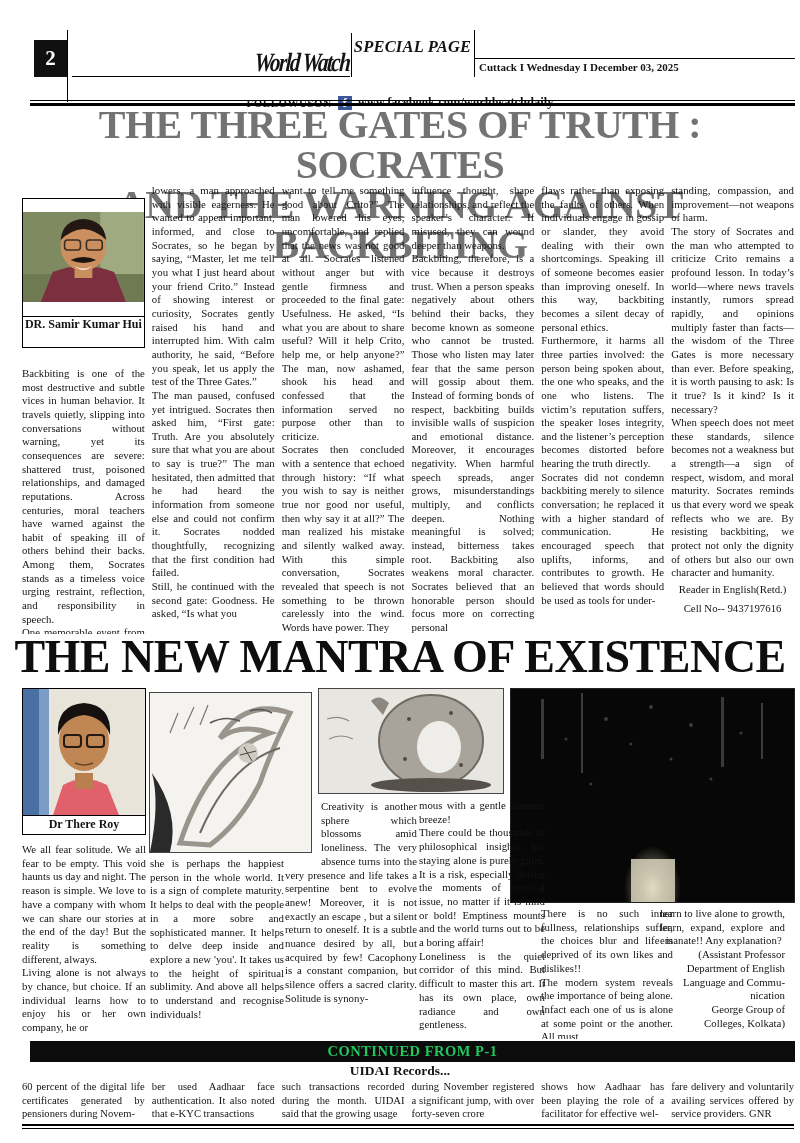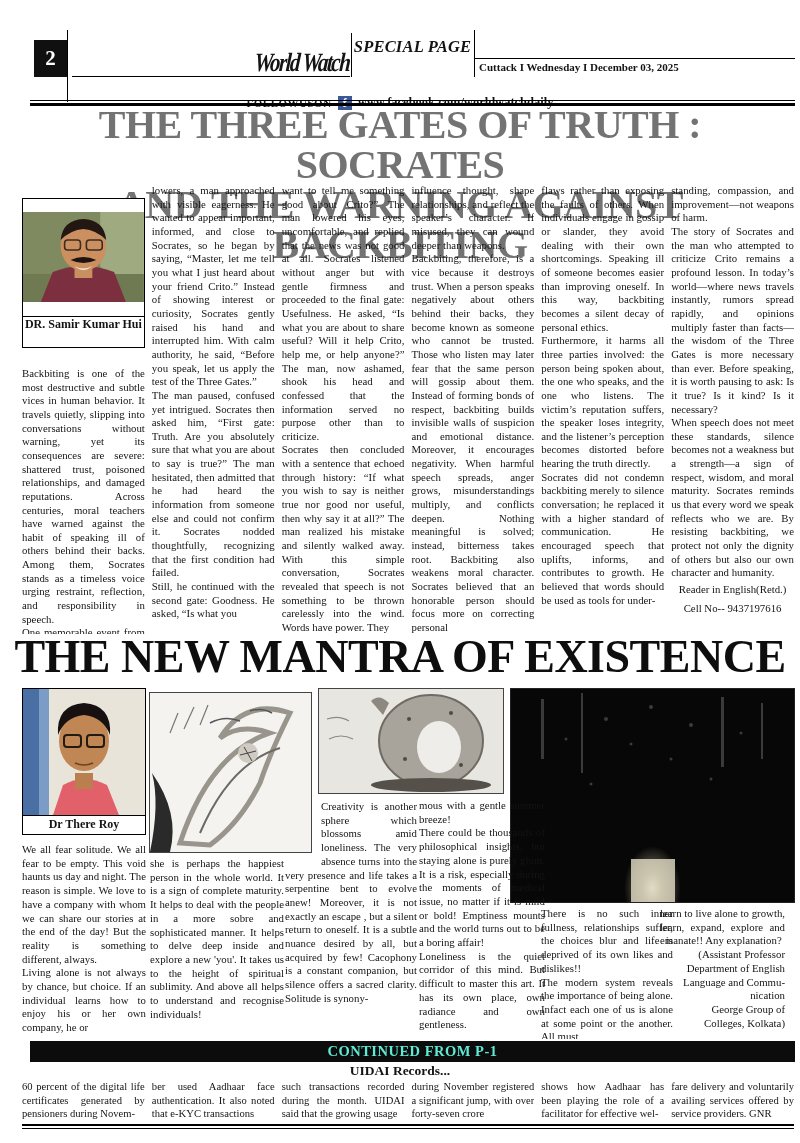--- a/index.html
+++ b/index.html
@@ -49,21 +49,21 @@
   
   .photo-frame { border:1px solid #000; background:#fff; }
   .photo-frame svg { display:block; }
   .caption { border-top:1px solid #000; text-align:center; font-weight:bold;
     font-size:12px; padding:1px 0 2px; background:#fff; }
   .art-frame { border:1px solid #444; background:#fff; }
   .art-frame svg { display:block; }
   .spacer-l { float:left; width:36px; height:57px; }
 
   
-  .banner { left:30px; top:1041px; width:765px; height:21px; background:#0c0c0c; color:#5eead4;
+  .banner { left:30px; top:1041px; width:765px; height:21px; background:#0c0c0c; color:#22c55e;
     display:flex; align-items:center; justify-content:center;
     font-weight:bold; font-size:14.5px; letter-spacing:0.5px; }
   .uidai-head { left:0; top:1063px; width:100%; text-align:center; font-weight:bold; font-size:13.5px; }
   .controw { left:22px; top:1080px; width:772px; height:43px; }
   .ncol-small { flex:1 1 0; font-size:10.6px; line-height:13.6px; text-align:justify; overflow:hidden; }
   .bottom-rule { left:22px; top:1124px; width:772px; height:5px;
     border-top:2px solid #000; border-bottom:1px solid #000; }
 </style>
 </head>
 <body>

